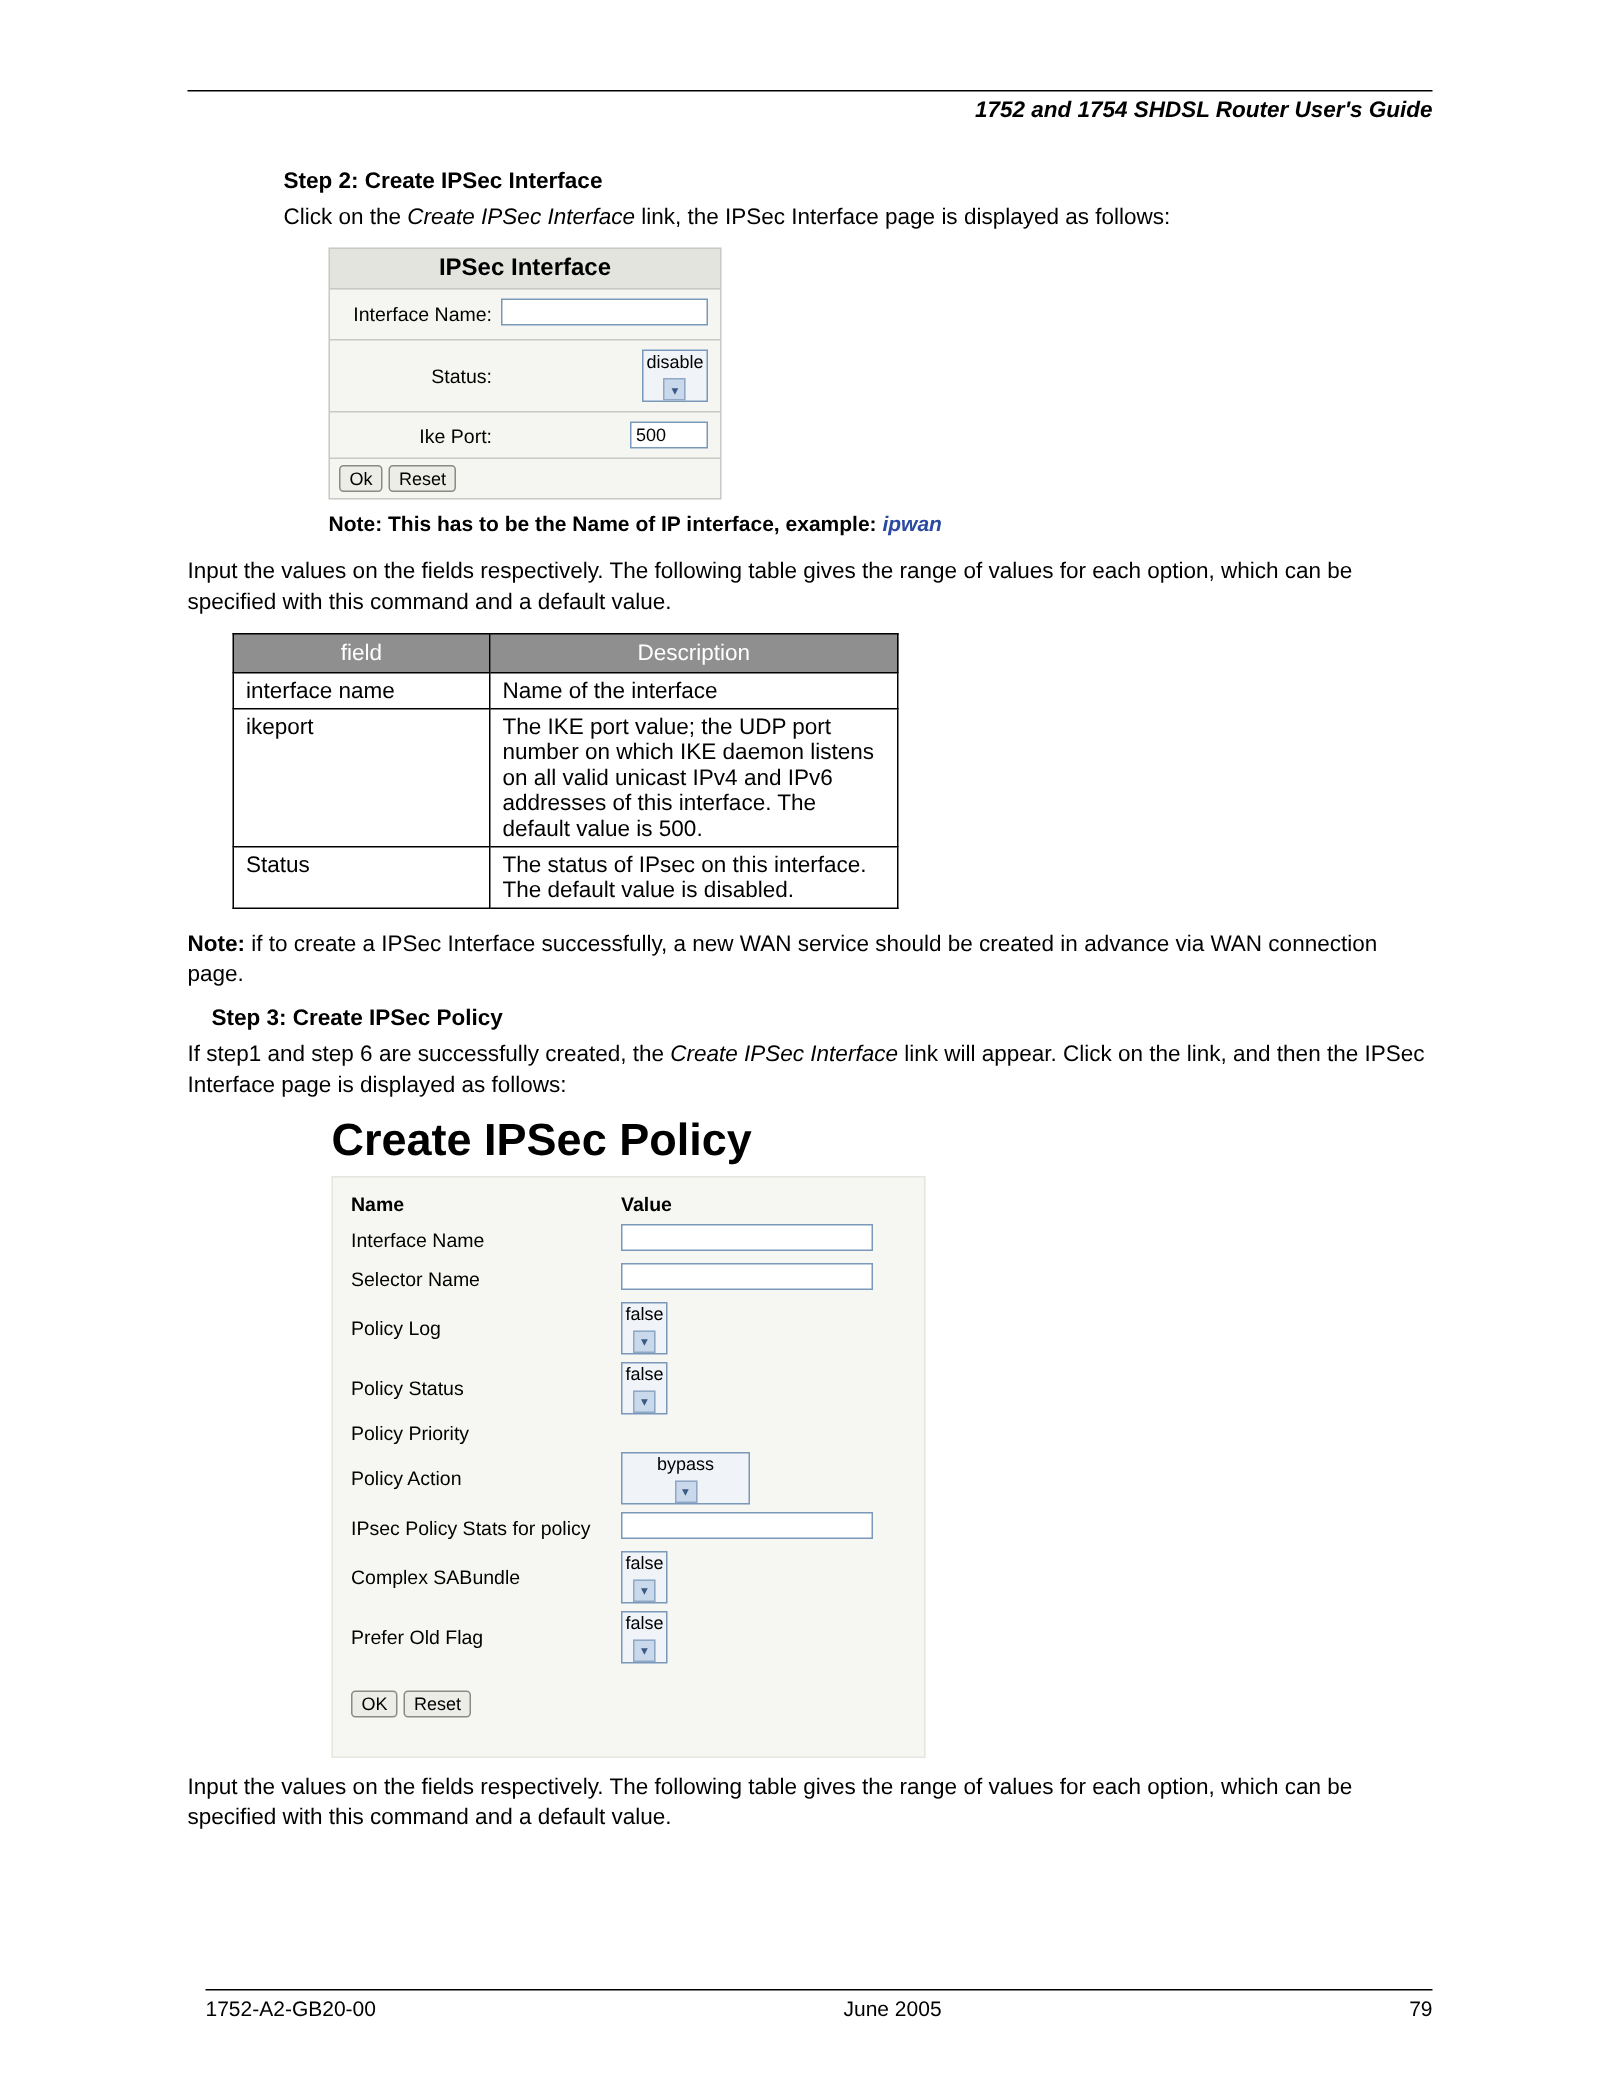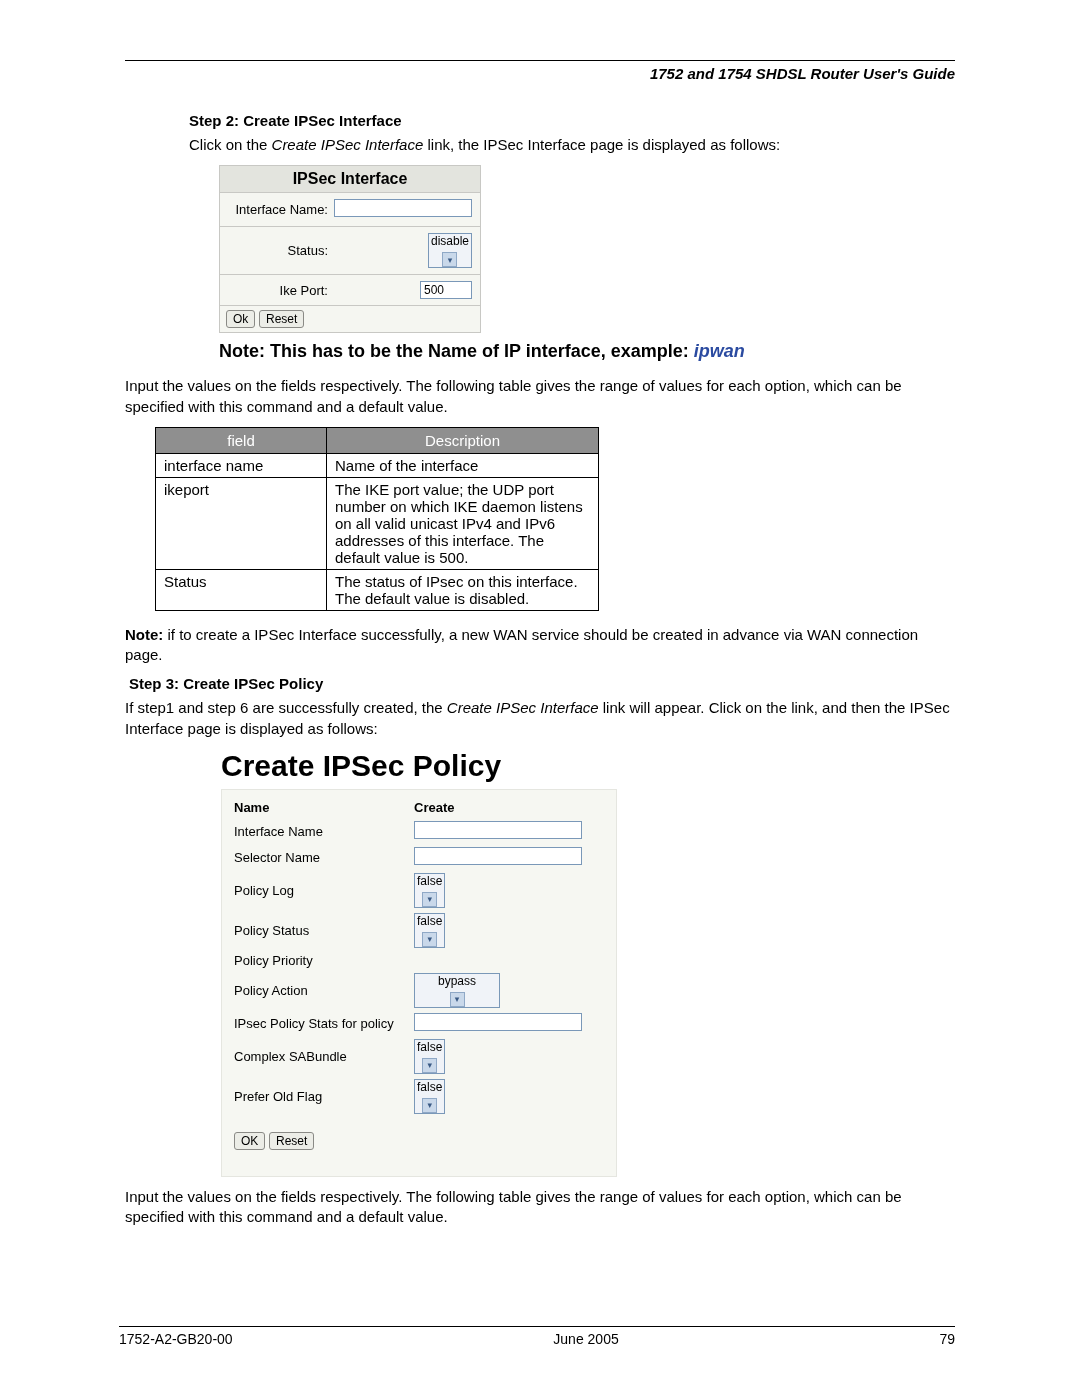--- a/index.html
+++ b/index.html
@@ -64,21 +64,21 @@
   .panel1-label { width: 100px; text-align: right; padding-right: 6px; }
   .panel1-field { flex: 1; text-align: right; }
   .inp { border: 1px solid #7a98b8; background:#fff; padding: 1px 3px; font-size:12px; }
   .sel { border: 1px solid #7a98b8; background:#f0f3f8; font-size:12px; padding:0 2px; display:inline-flex; align-items:center; gap:4px;flex-direction:column;}
   .sel .arrow { background:#c9d8ea; border:1px solid #8fa8c6; width:13px; height:13px; display:inline-flex; align-items:center; justify-content:center; font-size:9px; color:#3a5a85;}
   .btnrow { padding: 4px 6px; }
   .btn-old { display:inline-block; border:1px solid #8a8a86; background:#ecede7; border-radius:3px; padding:1px 6px; font-size:12px;}
 
   .note1 {
     font-weight: bold;
-    font-size: 18px;
+    font-size: 14px;
     margin: 8px 0 14px 30px;
   }
   .note1 .ipwan { font-style: italic; color:#2a4aa0; font-weight:bold; }
 
   
   .desc-table {
     border-collapse: collapse;
     margin: 6px 0 14px 30px;
     width: 444px;
     font-size: 15px;
@@ -116,21 +116,21 @@
   .panel2-head .c1 { width:180px; }
   .panel2-row { display:flex; align-items:center; margin:5px 0; }
   .panel2-row .lbl { width:180px; }
   .panel2-row .val { }
   .panel2 .long { width:160px; }
   .panel2-btns { margin-top: 18px; }
 
   
   .footer {
     position: absolute;
-    left: 119px; right: 125px; bottom: 50px;
+    left: 137px; right: 125px; bottom: 50px;
     border-top: 1px solid #000;
     display: flex;
     justify-content: space-between;
     font-size: 14px;
     padding-top: 4px;
   }
 </style>
 </head>
 <body>
 
@@ -195,31 +195,31 @@
       <td>Status</td>
       <td>The status of IPsec on this interface. The default value is disabled.</td>
     </tr>
   </tbody>
     </table>
 
   <p>
     <b>Note:</b><span> if to create a IPSec Interface successfully, a new WAN service should be created in advance via WAN connection page.</span>
   </p>
 
-  <div class="step-heading" style="margin-left:4px;">Step 3: Create IPSec Policy</div>
+  <div class="step-heading" style="margin-left:16px;">Step 3: Create IPSec Policy</div>
   <p>
     <span>If step1 and step 6 are successfully created, the </span><span class="italic-link">Create IPSec Interface</span><span> link will appear. Click on the link, and then the IPSec Interface page is displayed as follows:</span>
   </p>
 
   <div class="policy-title">Create IPSec Policy</div>
 
   <div class="panel2">
     <div class="panel2-head">
       <div class="c1">Name</div>
-      <div>Create</div>
+      <div>Value</div>
     </div>
     <div id="panel2-rows">
         <div class="panel2-row">
           <div class="lbl">Interface Name</div>
           <div class="val"><span class="inp long" style="display: inline-block; height: 14px;"></span></div>
         </div>
         <div class="panel2-row">
           <div class="lbl">Selector Name</div>
           <div class="val"><span class="inp long" style="display: inline-block; height: 14px;"></span></div>
         </div>

